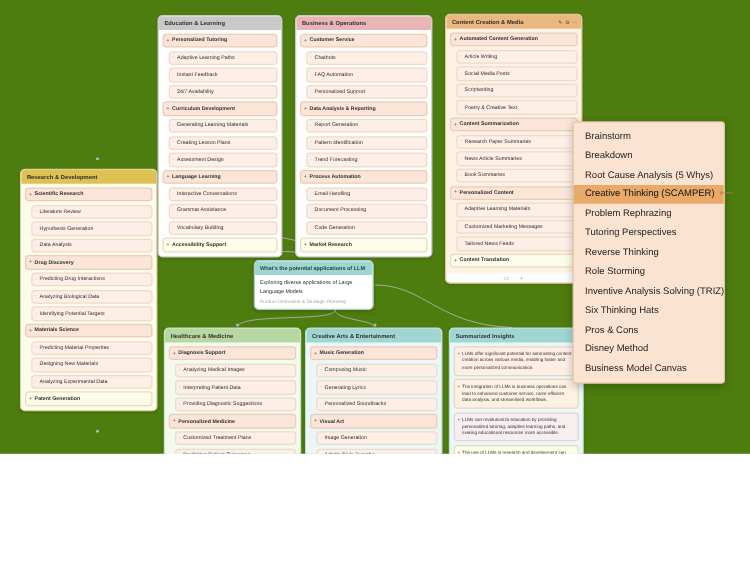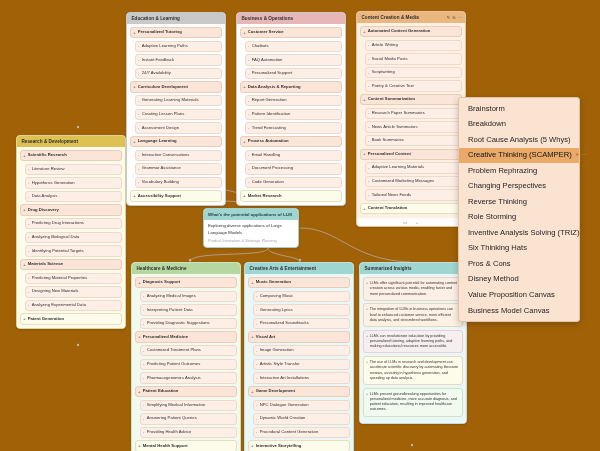--- a/index.html
+++ b/index.html
@@ -4,22 +4,22 @@
 <style>
   * { box-sizing: border-box; }
   html, body {
     margin: 0; padding: 0;
     width: 600px; height: 451px;
     overflow: hidden;
     font-family: "Liberation Sans", sans-serif;
   }
   #canvas {
     position: relative;
-    width: 600px; height: 451px;
-    background: #a16207;
+    width: 600px; height: 363px;
+    background: #4d7c0f;
     overflow: hidden;
   }
   #edges { position: absolute; left: 0; top: 0; width: 600px; height: 451px; pointer-events: none; }
 
   .node {
     position: absolute;
     border-radius: 4px;
     border: 1px solid #c9c9c9;
     background: #fdfdfd;
     box-shadow: 0 1px 2px rgba(0,0,0,0.13);
@@ -358,24 +358,23 @@
       <div class="c-sub">Product Innovation &amp; Strategic Planning</div>
     </div>
   </div>
 
   <div id="context-menu" style="left:458px; top:97px; width:122px;">
       <div class="mi"><span>Brainstorm</span></div>
       <div class="mi"><span>Breakdown</span></div>
       <div class="mi"><span>Root Cause Analysis (5 Whys)</span></div>
       <div class="mi selected"><span>Creative Thinking (SCAMPER)</span><span class="arrow">⟵</span></div>
       <div class="mi"><span>Problem Rephrazing</span></div>
-      <div class="mi"><span>Changing Perspectives</span></div>
+      <div class="mi"><span>Tutoring Perspectives</span></div>
       <div class="mi"><span>Reverse Thinking</span></div>
       <div class="mi"><span>Role Storming</span></div>
       <div class="mi"><span>Inventive Analysis Solving (TRIZ)</span></div>
       <div class="mi"><span>Six Thinking Hats</span></div>
       <div class="mi"><span>Pros &amp; Cons</span></div>
       <div class="mi"><span>Disney Method</span></div>
-      <div class="mi"><span>Value Proposition Canvas</span></div>
       <div class="mi"><span>Business Model Canvas</span></div>
     </div>
 
 </div>
 
 </body></html>

